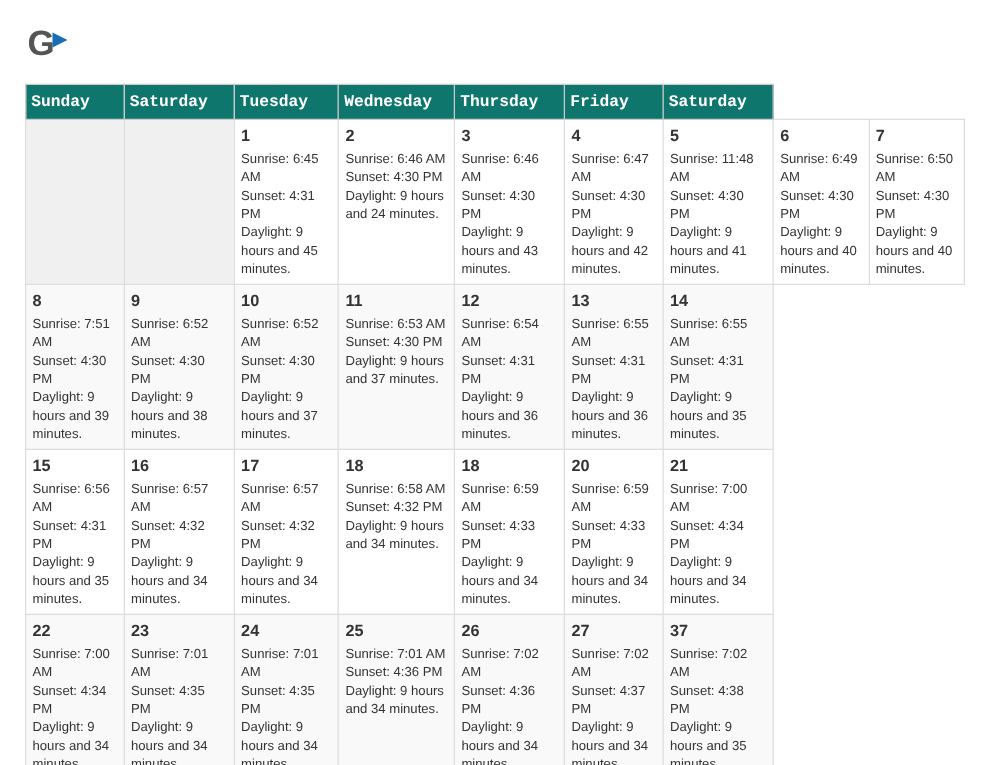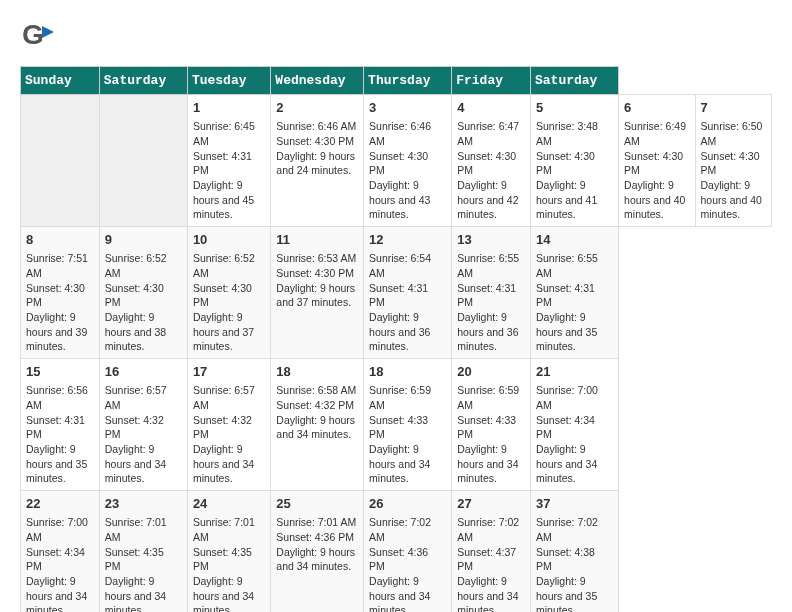--- a/index.html
+++ b/index.html
@@ -115,21 +115,21 @@
       </tr>
   </thead>
   <tbody id="calendar-body">
       <tr>
         <td class="empty-cell"></td>
         <td class="empty-cell"></td>
         <td><span class="day-number">1</span><span>Sunrise: 6:45 AM</span><br><span>Sunset: 4:31 PM</span><br><span>Daylight: 9 hours and 45 minutes.</span></td>
         <td><span class="day-number">2</span><span>Sunrise: 6:46 AM</span><br><span>Sunset: 4:30 PM</span><br><span>Daylight: 9 hours and 24 minutes.</span></td>
         <td><span class="day-number">3</span><span>Sunrise: 6:46 AM</span><br><span>Sunset: 4:30 PM</span><br><span>Daylight: 9 hours and 43 minutes.</span></td>
         <td><span class="day-number">4</span><span>Sunrise: 6:47 AM</span><br><span>Sunset: 4:30 PM</span><br><span>Daylight: 9 hours and 42 minutes.</span></td>
-        <td><span class="day-number">5</span><span>Sunrise: 3:48 AM</span><br><span>Sunset: 4:30 PM</span><br><span>Daylight: 9 hours and 41 minutes.</span></td>
+        <td><span class="day-number">5</span><span>Sunrise: 11:48 AM</span><br><span>Sunset: 4:30 PM</span><br><span>Daylight: 9 hours and 41 minutes.</span></td>
         <td><span class="day-number">6</span><span>Sunrise: 6:49 AM</span><br><span>Sunset: 4:30 PM</span><br><span>Daylight: 9 hours and 40 minutes.</span></td>
         <td><span class="day-number">7</span><span>Sunrise: 6:50 AM</span><br><span>Sunset: 4:30 PM</span><br><span>Daylight: 9 hours and 40 minutes.</span></td>
       </tr>
       <tr>
         <td><span class="day-number">8</span><span>Sunrise: 7:51 AM</span><br><span>Sunset: 4:30 PM</span><br><span>Daylight: 9 hours and 39 minutes.</span></td>
         <td><span class="day-number">9</span><span>Sunrise: 6:52 AM</span><br><span>Sunset: 4:30 PM</span><br><span>Daylight: 9 hours and 38 minutes.</span></td>
         <td><span class="day-number">10</span><span>Sunrise: 6:52 AM</span><br><span>Sunset: 4:30 PM</span><br><span>Daylight: 9 hours and 37 minutes.</span></td>
         <td><span class="day-number">11</span><span>Sunrise: 6:53 AM</span><br><span>Sunset: 4:30 PM</span><br><span>Daylight: 9 hours and 37 minutes.</span></td>
         <td><span class="day-number">12</span><span>Sunrise: 6:54 AM</span><br><span>Sunset: 4:31 PM</span><br><span>Daylight: 9 hours and 36 minutes.</span></td>
         <td><span class="day-number">13</span><span>Sunrise: 6:55 AM</span><br><span>Sunset: 4:31 PM</span><br><span>Daylight: 9 hours and 36 minutes.</span></td>

